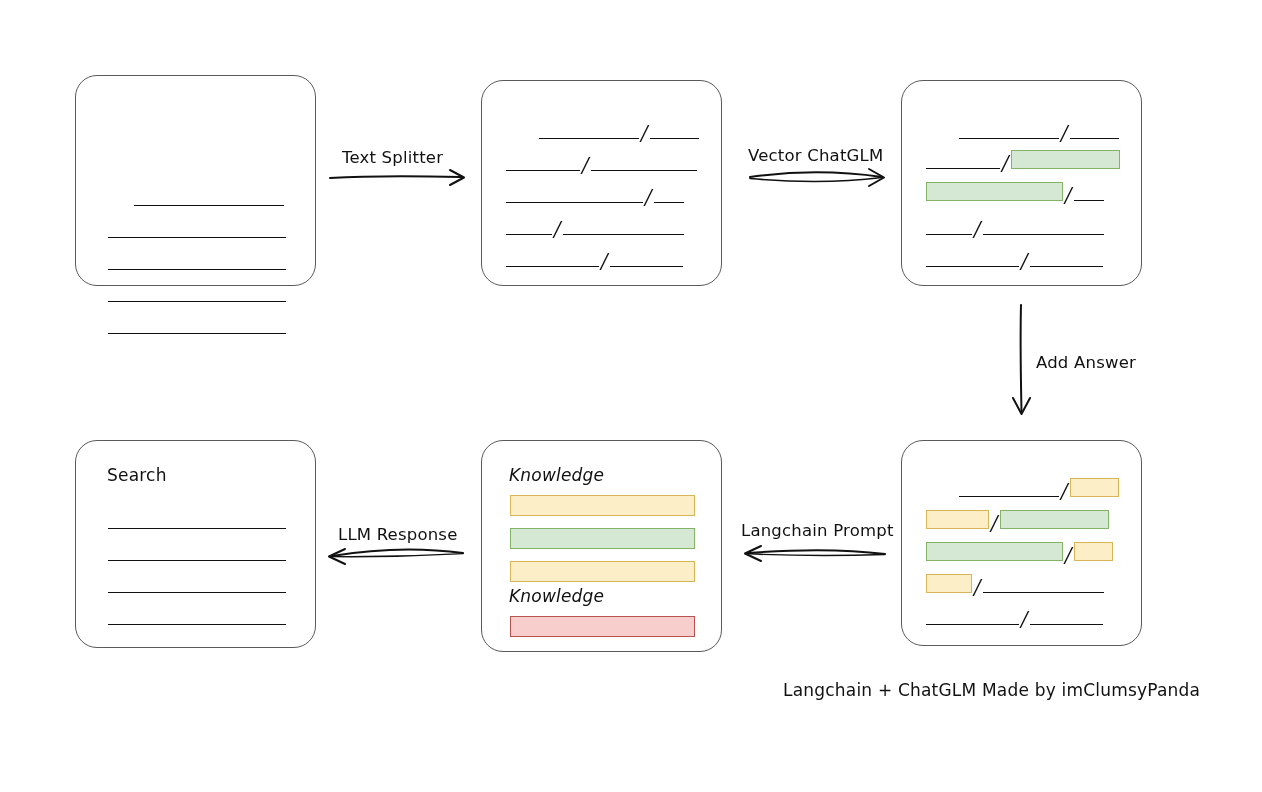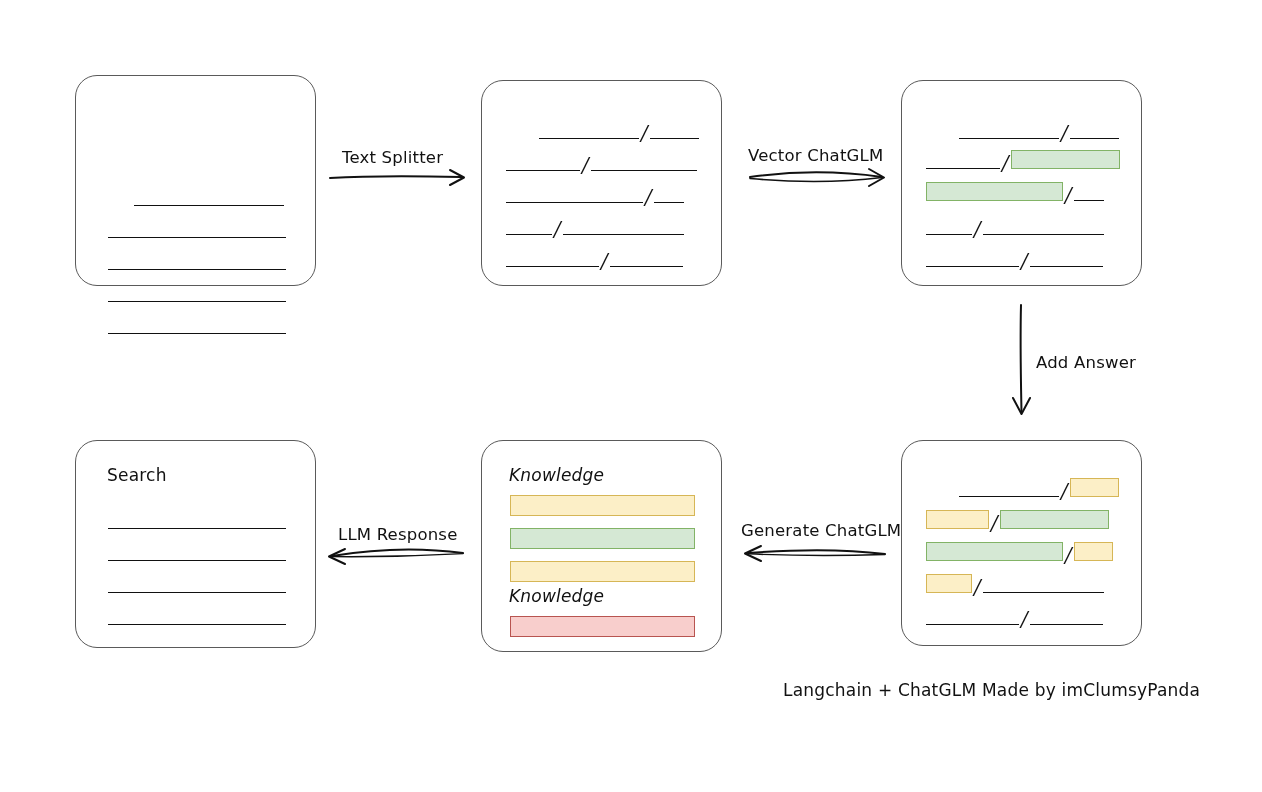--- a/index.html
+++ b/index.html
@@ -273,19 +273,19 @@
 
     </g>
   </svg>
 
   <div class="edge-label" style="left:342px;top:148px;">Text Splitter</div>
 
   <div class="edge-label" style="left:748px;top:146px;">Vector ChatGLM</div>
 
   <div class="edge-label" style="left:1036px;top:353px;">Add Answer</div>
 
-  <div class="edge-label" style="left:741px;top:521px;">Generate ChatGLM</div>
+  <div class="edge-label" style="left:741px;top:521px;">Langchain Prompt</div>
 
   <div class="edge-label" style="left:338px;top:525px;">LLM Response</div>
 
   <div class="footer" style="left:783px;top:680px;">Langchain + ChatGLM Made by imClumsyPanda</div>
 
 </div>
 
 </body></html>

